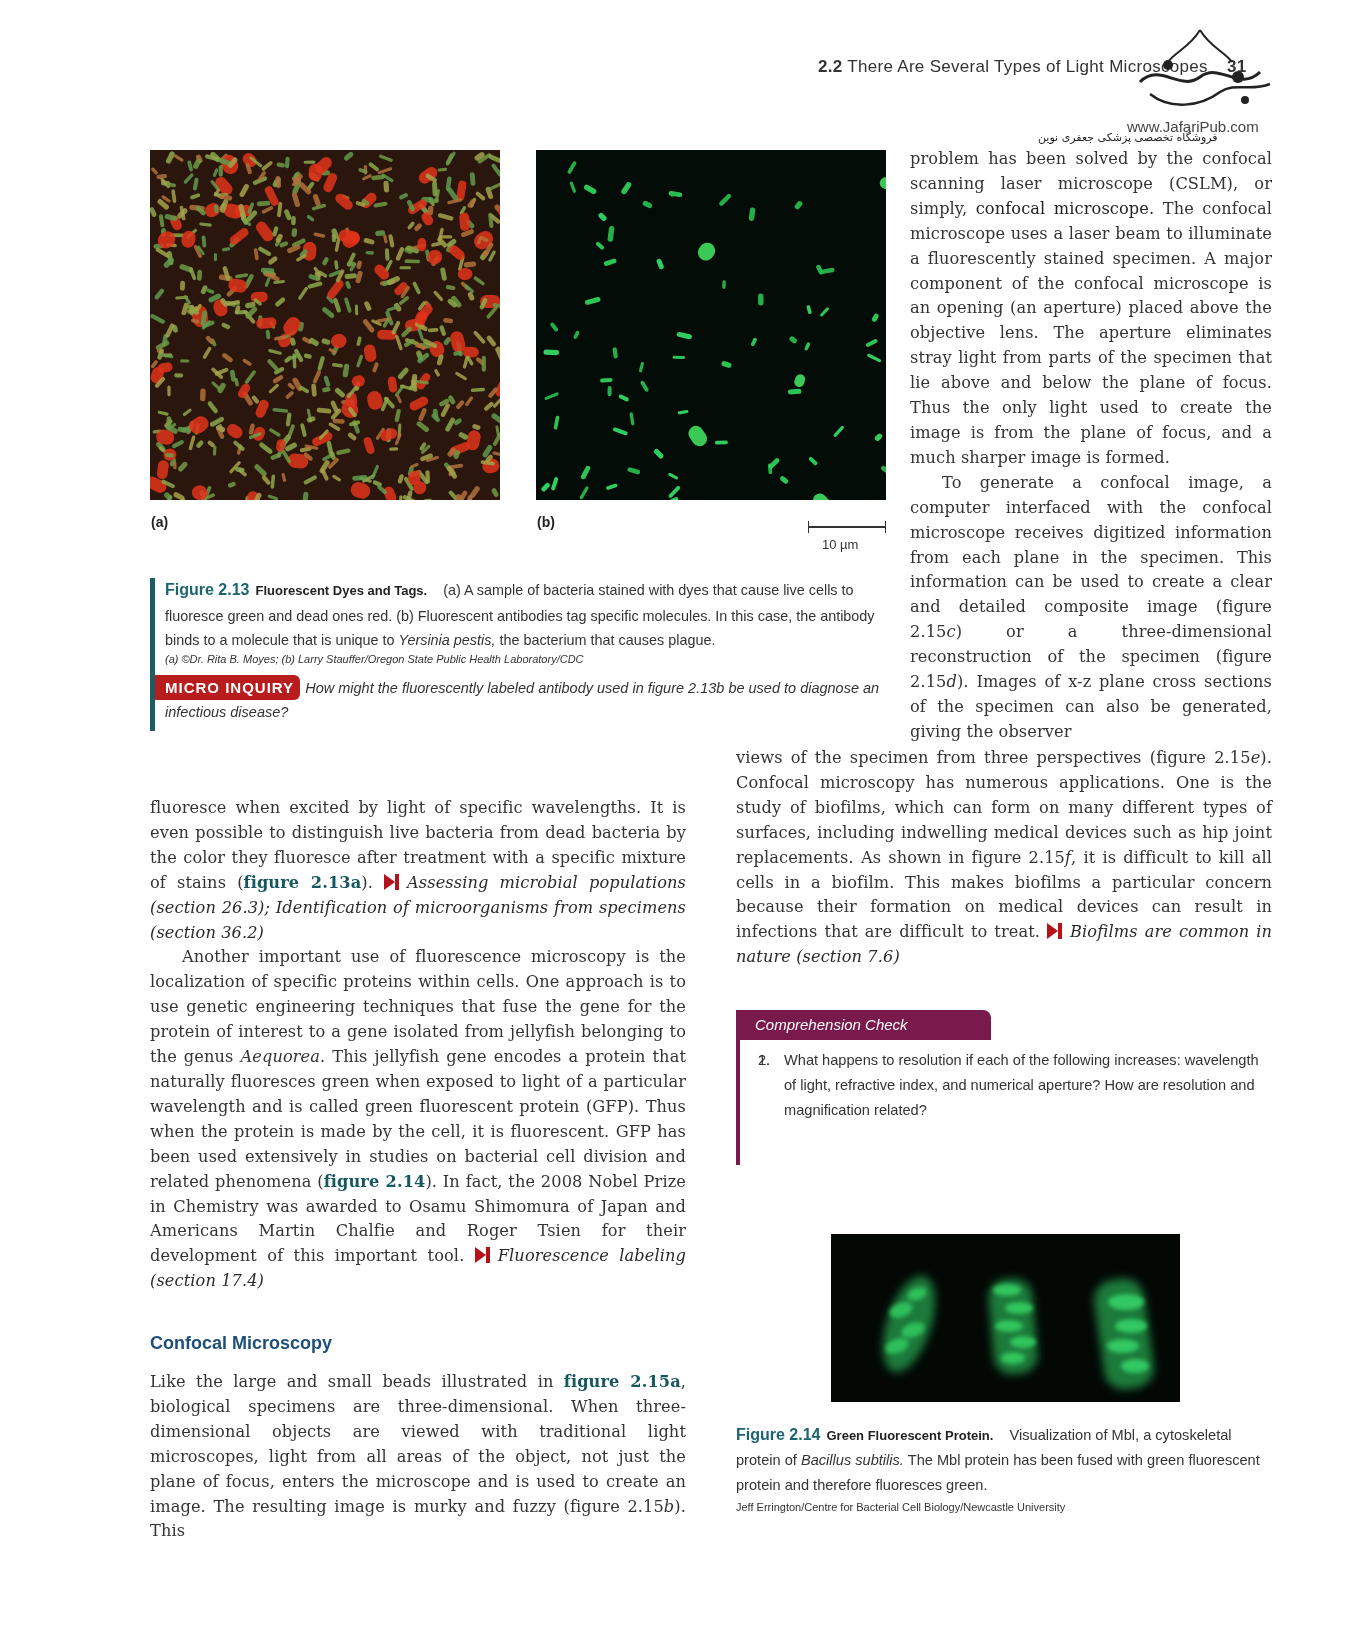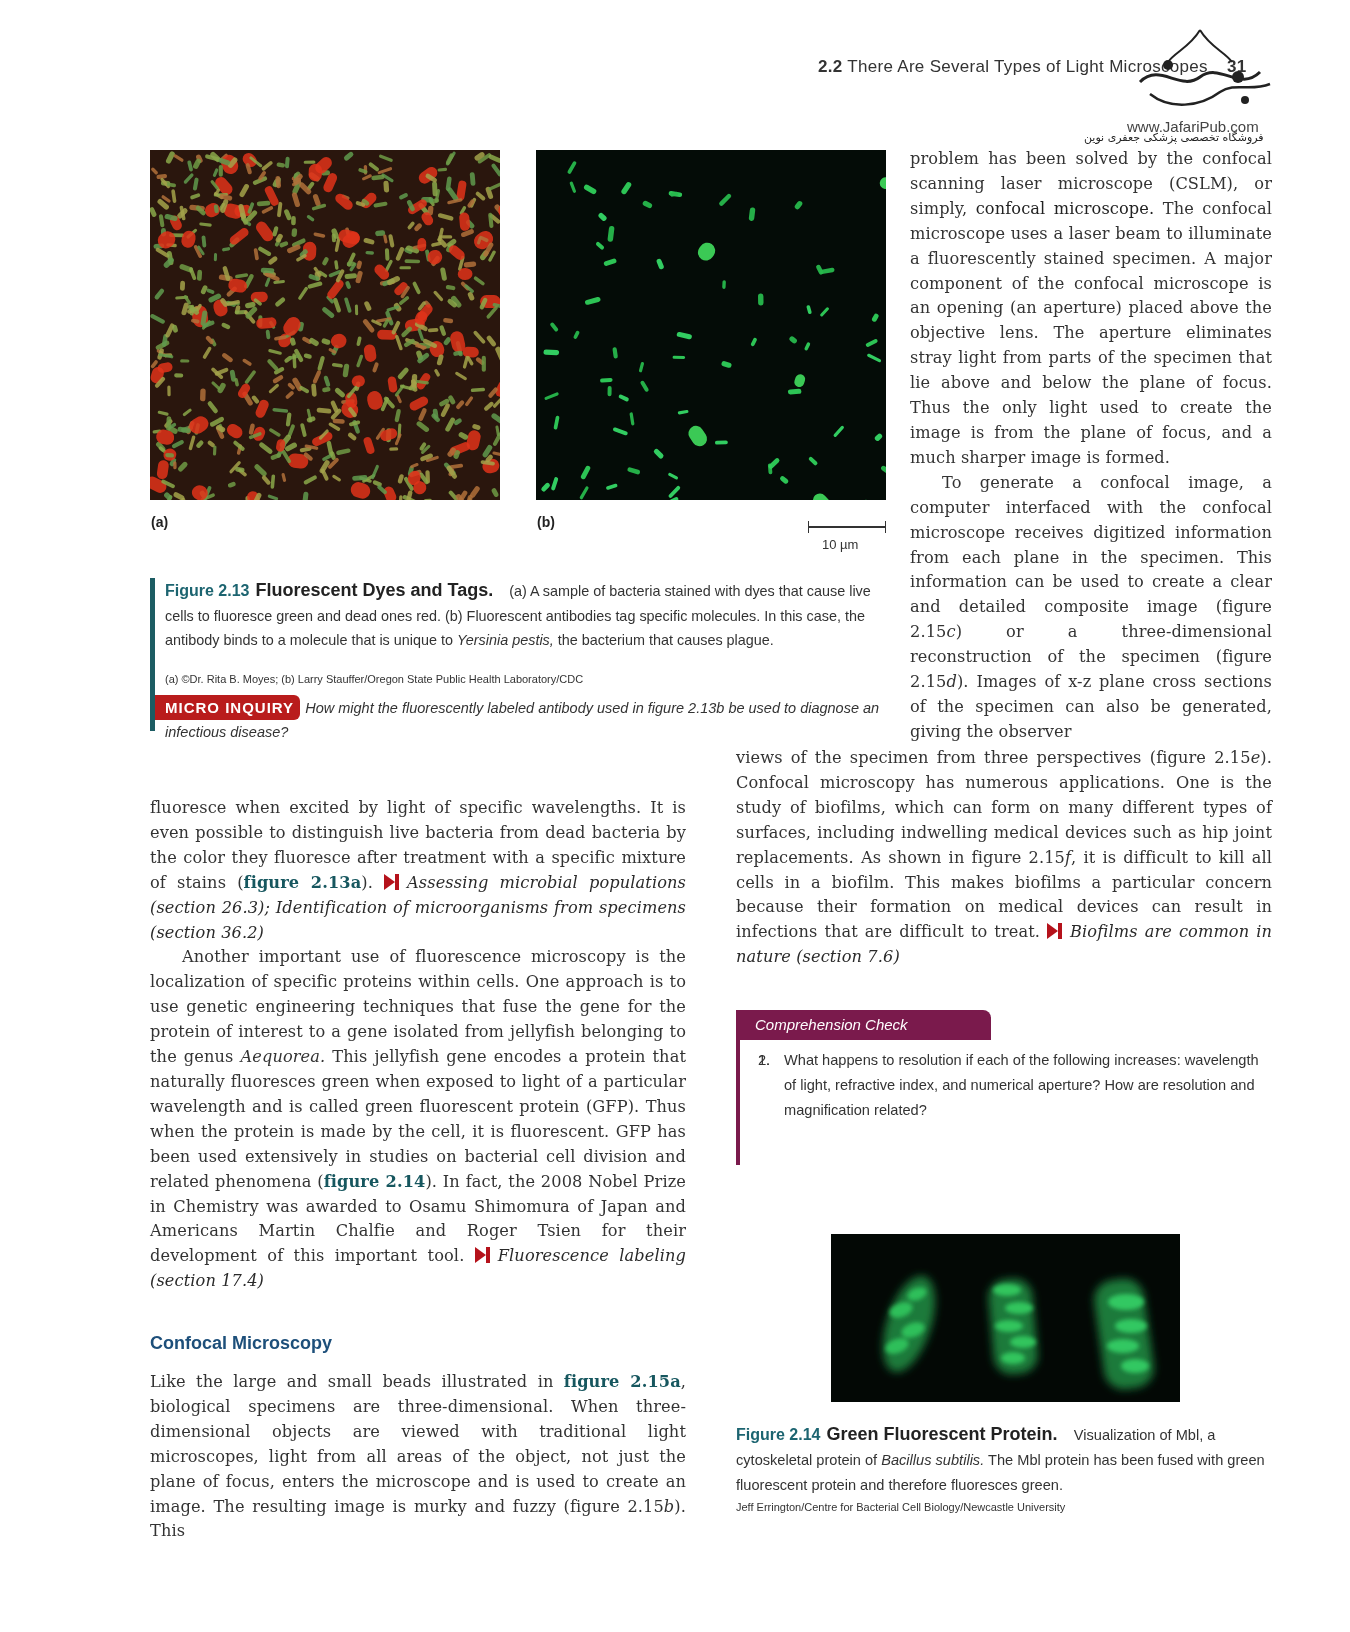--- a/index.html
+++ b/index.html
@@ -12,34 +12,34 @@
   .xref { color:#2a2a2a; font-style:italic; }
   .xref-icon { display:inline-block; width:0; height:0; border-top:8px solid transparent; border-bottom:8px solid transparent; border-left:11px solid #b5121b; position:relative; top:2px; margin-right:0; }
   .xref-bar { display:inline-block; width:4px; height:16px; background:#b5121b; position:relative; top:2px; margin-right:8px; }
 
   
   #running-head { left:818px; top:57px; font-family:"Liberation Sans", sans-serif; font-size:17px; color:#333; letter-spacing:0.3px; }
   #running-head b { font-weight:bold; }
   #page-num { font-weight:bold; margin-left:14px; }
   #watermark { left:1120px; top:22px; width:160px; height:120px; }
   #wm-url { left:1127px; top:118px; font-family:"Liberation Sans", sans-serif; font-size:15px; color:#444; }
-  #wm-fa { left:1084px; top:131px; font-family:"DejaVu Sans", sans-serif; font-size:11px; color:#222; direction:rtl; }
+  #wm-fa { left:1038px; top:131px; font-family:"DejaVu Sans", sans-serif; font-size:11px; color:#222; direction:rtl; }
 
   
   .micro { position:absolute; overflow:hidden; }
   #fig-a { left:150px; top:150px; width:350px; height:350px; background:#2a160d; }
   #fig-b { left:536px; top:150px; width:350px; height:350px; background:#040c07; }
   .panel-label { font-family:"Liberation Sans", sans-serif; font-size:14px; color:#222; font-weight:bold; }
   #scalebar { left:808px; top:521px; width:76px; height:12px; border-left:1.5px solid #333; border-right:1.5px solid #333; }
   #scalebar::after { content:""; position:absolute; left:0; right:0; top:5px; height:1.5px; background:#333; }
   #scale-label { left:822px; top:537px; font-family:"Liberation Sans", sans-serif; font-size:13px; color:#333; }
 
   #cap213 { left:150px; top:578px; width:720px; border-left:5px solid #1c5c63; padding-left:10px; height:153px; }
   .cap-num { color:#1c6470; font-family:"Liberation Sans", sans-serif; font-weight:bold; font-size:16px; }
-  .cap-title { font-family:"Liberation Sans", sans-serif; font-weight:bold; font-size:18px; color:#222; margin-left:6px; }
+  .cap-title { font-family:"Liberation Sans", sans-serif; font-weight:bold; font-size:13px; color:#222; margin-left:6px; }
   .cap-body { font-family:"Liberation Sans", sans-serif; font-size:14.4px; line-height:24.5px; color:#333; }
   .cap-credit { font-family:"Liberation Sans", sans-serif; font-size:11px; color:#333; }
   #micro-inquiry-label { display:inline-block; background:#b91c1c; color:#fff; font-family:"Liberation Sans", sans-serif; font-weight:bold; font-size:15px; letter-spacing:1px; padding:1px 6px 1px 4px; border-radius:0 6px 6px 0; margin-left:-10px; padding-left:10px; }
   .inquiry-q { font-family:"Liberation Sans", sans-serif; font-style:italic; font-size:14.5px; color:#333; }
 
   
   #col-left-1 { left:150px; top:796px; width:536px; }
   #col-right-top { left:910px; top:147px; width:362px; }
   #col-right-bottom { left:736px; top:746px; width:536px; }
   #heading-confocal { left:150px; top:1333px; font-family:"Liberation Sans", sans-serif; font-weight:bold; font-size:18px; color:#1d4f7a; }
@@ -774,21 +774,21 @@
 <div class="abs panel-label" style="left:151px; top:514px;">(a)</div>
 <div class="abs panel-label" style="left:537px; top:514px;">(b)</div>
 <div id="scalebar" class="abs"></div>
 <div id="scale-label" class="abs">10 µm</div>
 
 <div id="cap213" class="abs">
   <div class="cap-body">
     <span class="cap-num">Figure 2.13</span><span class="cap-title">Fluorescent Dyes and Tags.</span>&nbsp;&nbsp;&nbsp;
     <span>(a) A sample of bacteria stained with dyes that cause live cells to fluoresce green and dead ones red. (b) Fluorescent antibodies tag specific molecules. In this case, the antibody binds to a molecule that is unique to </span><i>Yersinia pestis,</i><span> the bacterium that causes plague.</span>
   </div>
-  <div class="cap-credit" style="margin-top:20px;">(a) ©Dr. Rita B. Moyes; (b) Larry Stauffer/Oregon State Public Health Laboratory/CDC</div>
+  <div class="cap-credit" style="margin-top:0;font-style:italic;">(a) ©Dr. Rita B. Moyes; (b) Larry Stauffer/Oregon State Public Health Laboratory/CDC</div>
   <div style="margin-top:10px; line-height:23px;">
     <span id="micro-inquiry-label">MICRO INQUIRY</span>
     <span class="inquiry-q">How might the fluorescently labeled antibody used in figure 2.13b be used to diagnose an infectious disease?</span>
   </div>
 </div>
 
 <div id="col-right-top" class="abs body-text">
   <p><span>problem has been solved by the confocal scanning laser microscope (CSLM), or simply, </span><b style="color:#222;">confocal microscope.</b><span> The confocal microscope uses a laser beam to illuminate a fluorescently stained specimen. A major component of the confocal microscope is an opening (an aperture) placed above the objective lens. The aperture eliminates stray light from parts of the specimen that lie above and below the plane of focus. Thus the only light used to create the image is from the plane of focus, and a much sharper image is formed.</span></p>
   <p class="indent"><span>To generate a confocal image, a computer interfaced with the confocal microscope receives digitized information from each plane in the specimen. This information can be used to create a clear and detailed composite image (figure 2.15</span><i>c</i><span>) or a three-dimensional reconstruction of the specimen (figure 2.15</span><i>d</i><span>). Images of x-z plane cross sections of the specimen can also be generated, giving the observer</span></p>
 </div>

